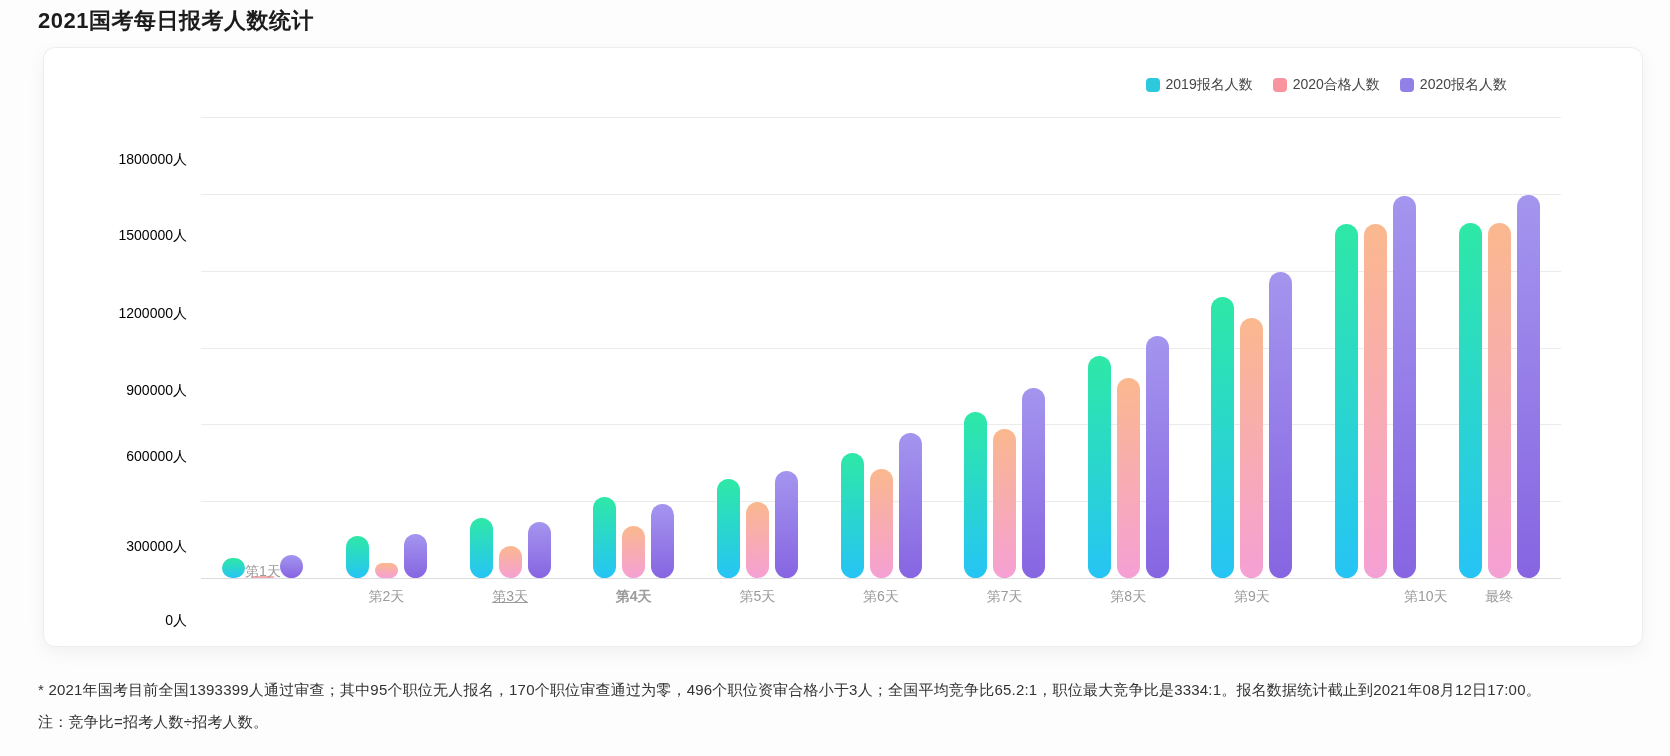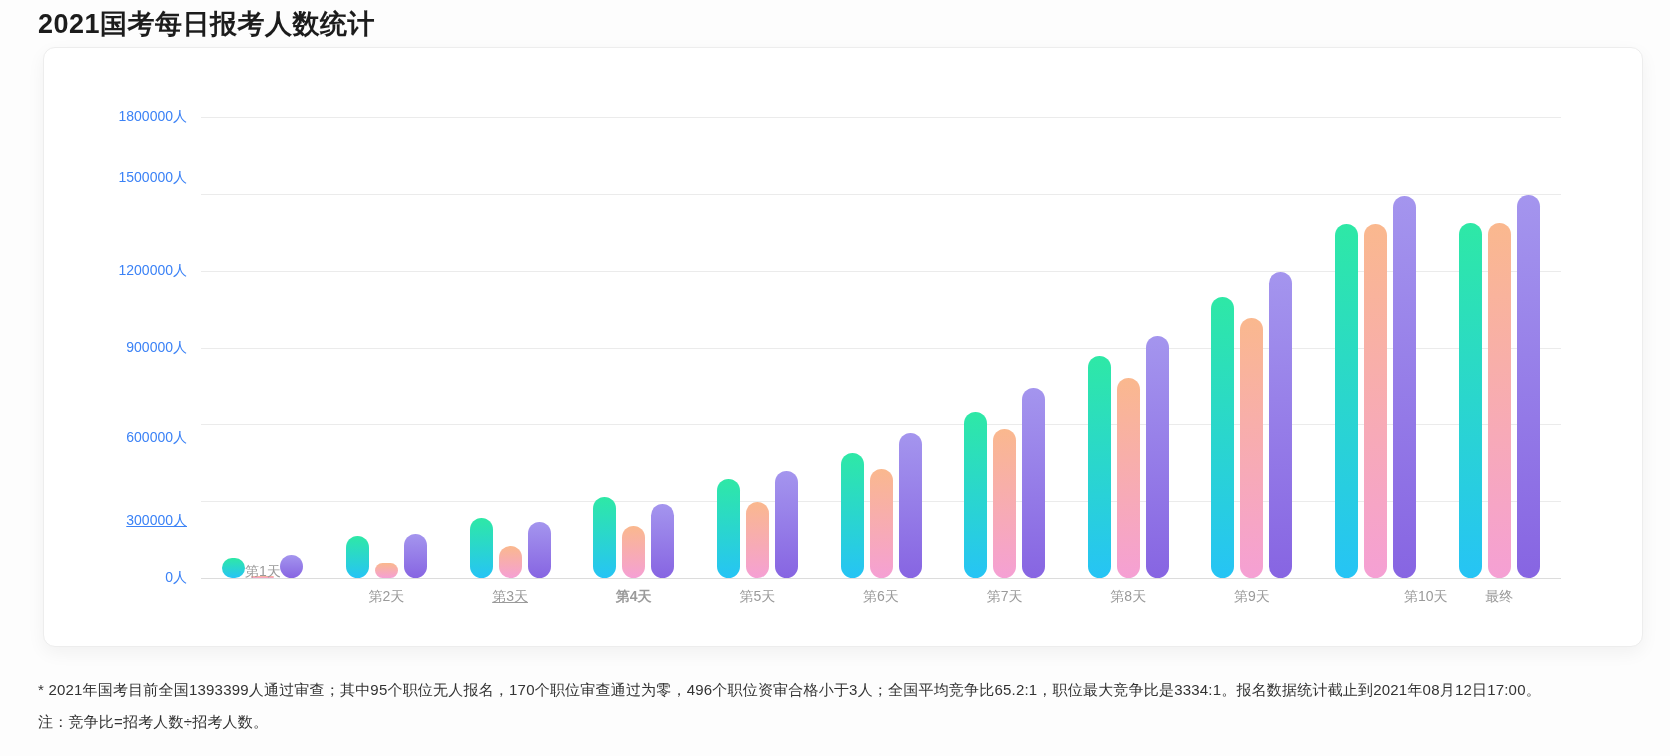--- a/index.html
+++ b/index.html
@@ -4,21 +4,21 @@
 <style>
   * { margin: 0; padding: 0; box-sizing: border-box; }
   html, body {
     width: 1670px; height: 756px;
     background: #fdfdfd;
     font-family: "Liberation Sans", "DejaVu Sans", sans-serif;
     overflow: hidden;
   }
   .page-title {
     position: absolute; left: 38px; top: 6px;
-    font-size: 27px; font-weight: 700; color: #1c1c1c;
+    font-size: 22px; font-weight: 700; color: #1c1c1c;
     letter-spacing: 0.5px;
   }
   .chart-card {
     position: absolute; left: 43px; top: 47px;
     width: 1600px; height: 600px;
     background: #ffffff;
     border: 1px solid #ededed;
     border-radius: 12px;
     box-shadow: 0 6px 18px rgba(0,0,0,0.05);
   }
@@ -37,21 +37,21 @@
     width: 1360px; height: 461px;
   }
   .gridline {
     position: absolute; left: 0; width: 100%; height: 1px;
     background: #ebebeb;
   }
   .gridline.baseline { background: #dcdcdc; }
   .y-tick-label {
     position: absolute; right: 100%; margin-right: 14px;
     transform: translateY(-50%);
-    font-size: 14px; color: #3b82f6; white-space: nowrap;
+    font-size: 14px; color: #000000; white-space: nowrap; margin-top: 43px;
   }
   .x-tick-label {
     position: absolute; text-align: center;
     font-size: 14px; color: #9a9a9a; white-space: nowrap;
   }
   .bar {
     position: absolute; width: 23px; border-radius: 12px;
   }
   .footnote {
     position: absolute; left: 38px;
@@ -59,33 +59,47 @@
   }
   .footnote.line1 { top: 681px; }
   .footnote.line2 { top: 713px; }
 </style>
 </head>
 <body>
 
 <div class="page-title">2021国考每日报考人数统计</div>
 
 <div class="chart-card">
+  <div class="legend">
+      <div class="legend-item">
+        <span class="legend-swatch" style="background: rgb(44, 201, 220);"></span>
+        <span>2019报名人数</span>
+      </div>
+      <div class="legend-item">
+        <span class="legend-swatch" style="background: rgb(249, 148, 158);"></span>
+        <span>2020合格人数</span>
+      </div>
+      <div class="legend-item">
+        <span class="legend-swatch" style="background: rgb(145, 129, 230);"></span>
+        <span>2020报名人数</span>
+      </div>
+    </div>
   <div class="plot-area">
       <div class="gridline baseline" style="top: 461px;"></div>
       <div class="y-tick-label" style="top: 461px;">0人</div>
       <div class="gridline" style="top: 384.167px;"></div>
-      <div class="y-tick-label" style="top: 404px; text-decoration: underline;">300000人</div>
+      <div class="y-tick-label" style="top: 387px;">300000人</div>
       <div class="gridline" style="top: 307.333px;"></div>
-      <div class="y-tick-label" style="top: 321px;">600000人</div>
+      <div class="y-tick-label" style="top: 297px;">600000人</div>
       <div class="gridline" style="top: 230.5px;"></div>
       <div class="y-tick-label" style="top: 230.5px;">900000人</div>
       <div class="gridline" style="top: 153.667px;"></div>
       <div class="y-tick-label" style="top: 153.667px;">1200000人</div>
       <div class="gridline" style="top: 76.8333px;"></div>
-      <div class="y-tick-label" style="top: 61px; text-align: right;">1500000人</div>
+      <div class="y-tick-label" style="top: 76px; text-align: right;">1500000人</div>
       <div class="gridline" style="top: 0px;"></div>
       <div class="y-tick-label" style="top: 0px;">1800000人</div>
       <div class="bar" style="left: 21.3182px; top: 441.023px; height: 19.9767px; background: linear-gradient(rgb(46, 232, 166), rgb(38, 196, 245));"></div>
       <div class="bar" style="left: 50.3182px; top: 458.951px; height: 2.04889px; background: linear-gradient(rgb(250, 184, 142), rgb(245, 160, 212));"></div>
       <div class="bar" style="left: 79.3182px; top: 438.462px; height: 22.5378px; background: linear-gradient(rgb(164, 149, 238), rgb(135, 101, 226));"></div>
       <div class="x-tick-label" style="left: 0px; width: 123.636px; top: 446px;">第1天</div>
       <div class="bar" style="left: 144.955px; top: 419.254px; height: 41.7461px; background: linear-gradient(rgb(46, 232, 166), rgb(38, 196, 245));"></div>
       <div class="bar" style="left: 173.955px; top: 445.633px; height: 15.3667px; background: linear-gradient(rgb(250, 184, 142), rgb(245, 160, 212));"></div>
       <div class="bar" style="left: 202.955px; top: 416.693px; height: 44.3072px; background: linear-gradient(rgb(164, 149, 238), rgb(135, 101, 226));"></div>
       <div class="x-tick-label" style="left: 123.636px; width: 123.636px; top: 471px;">第2天</div>

